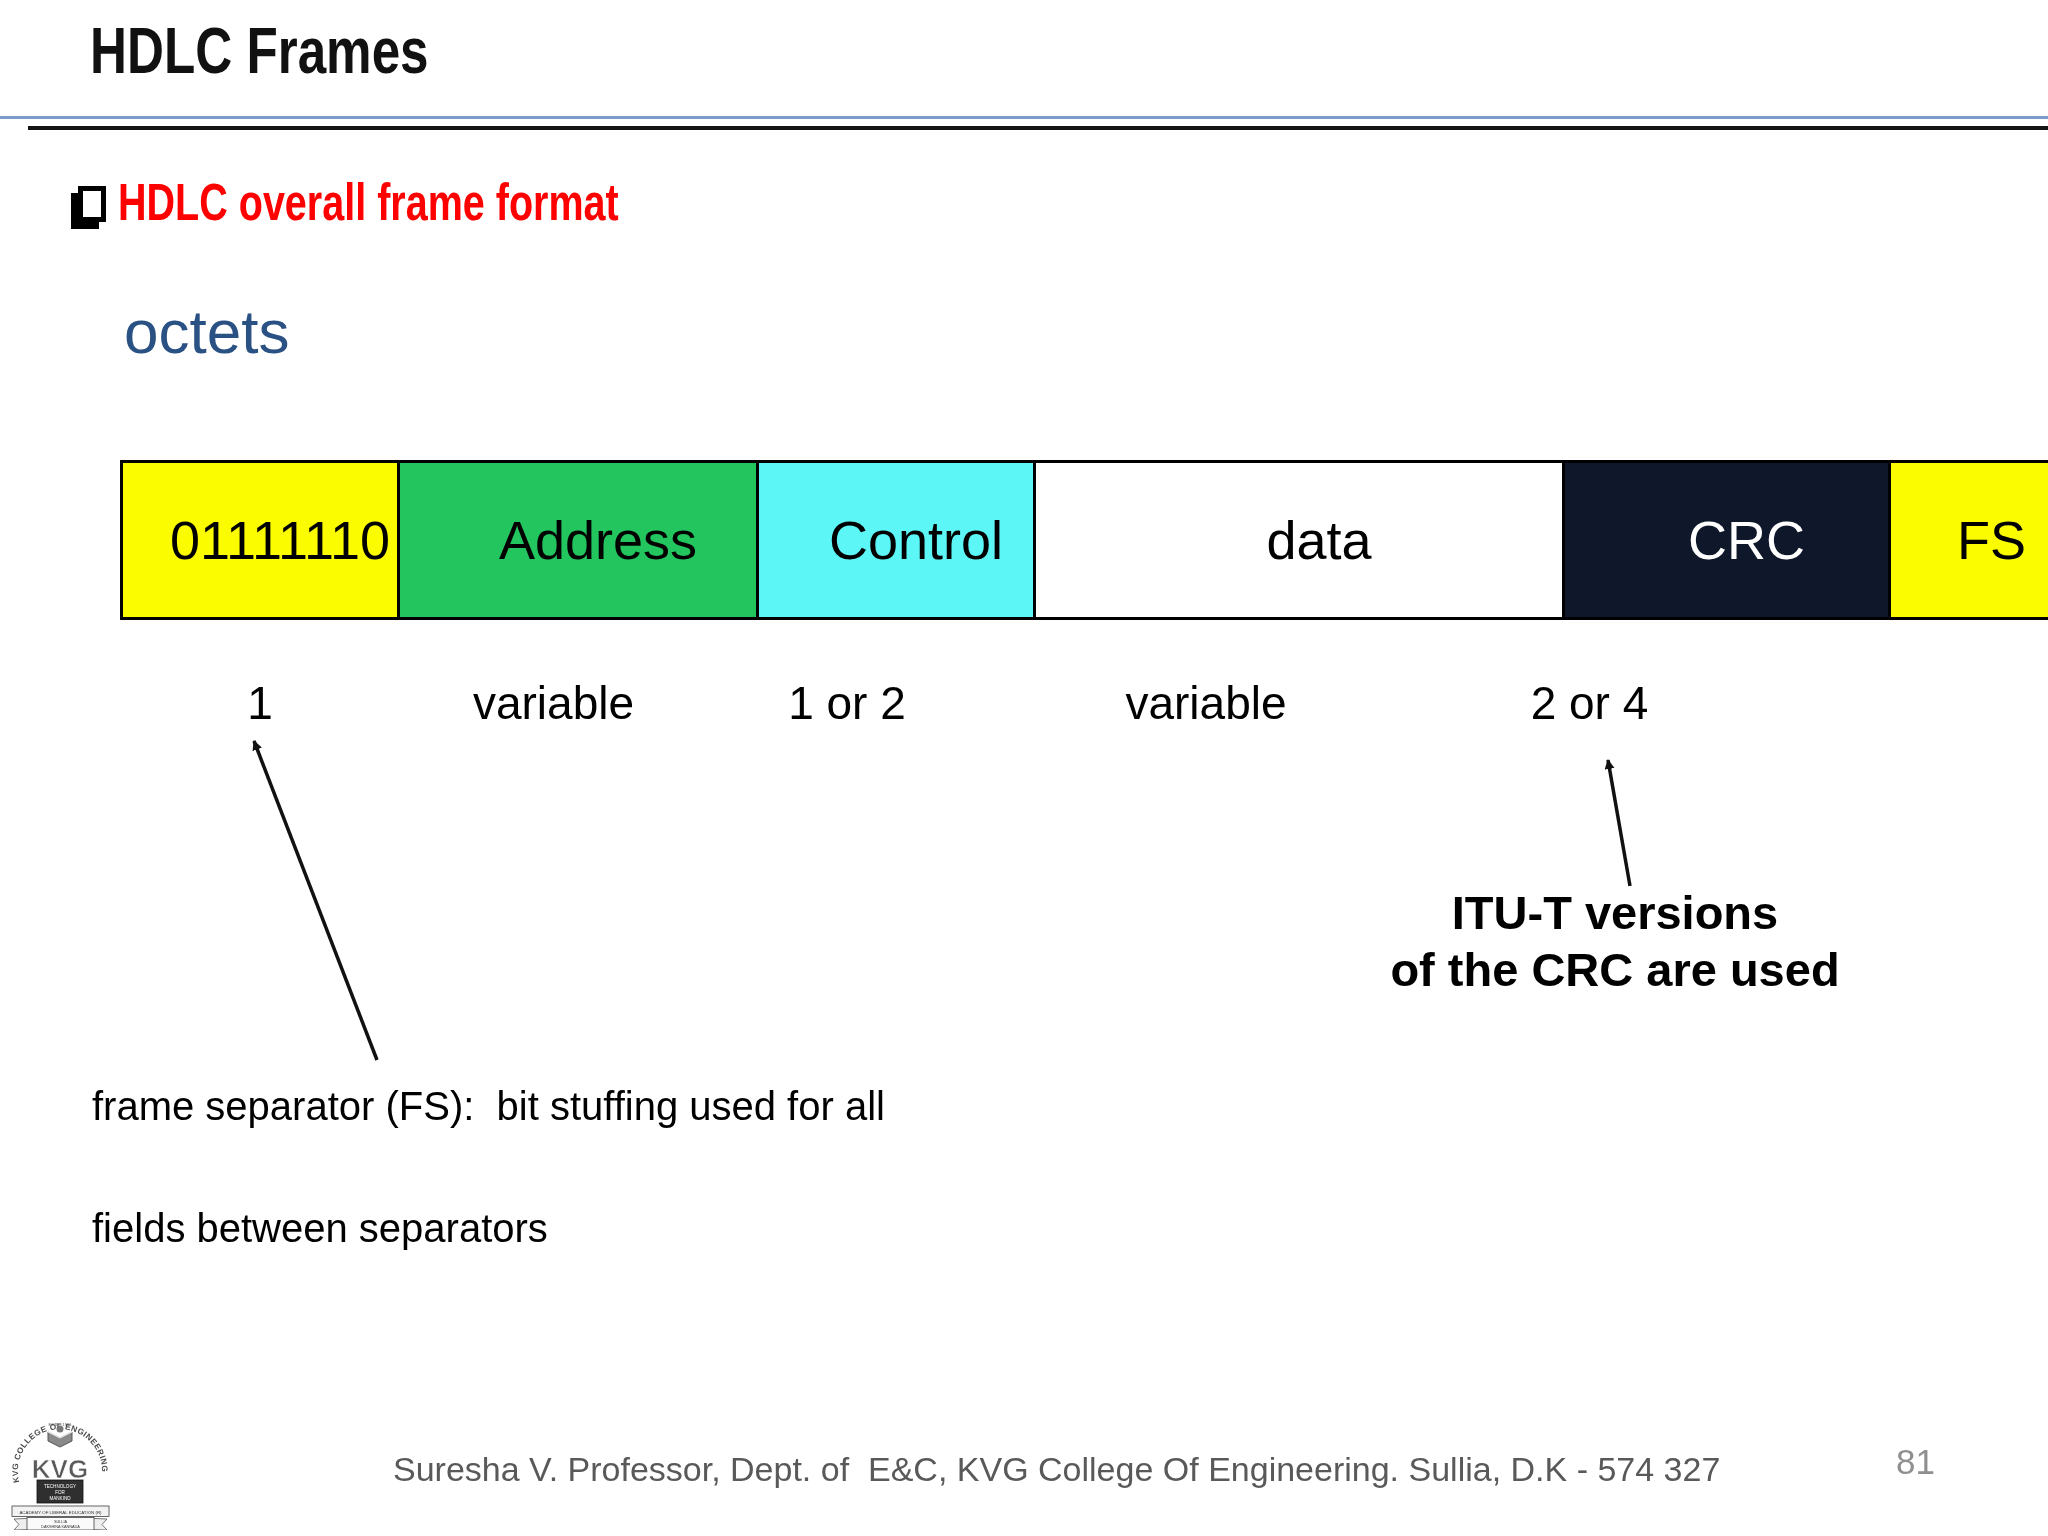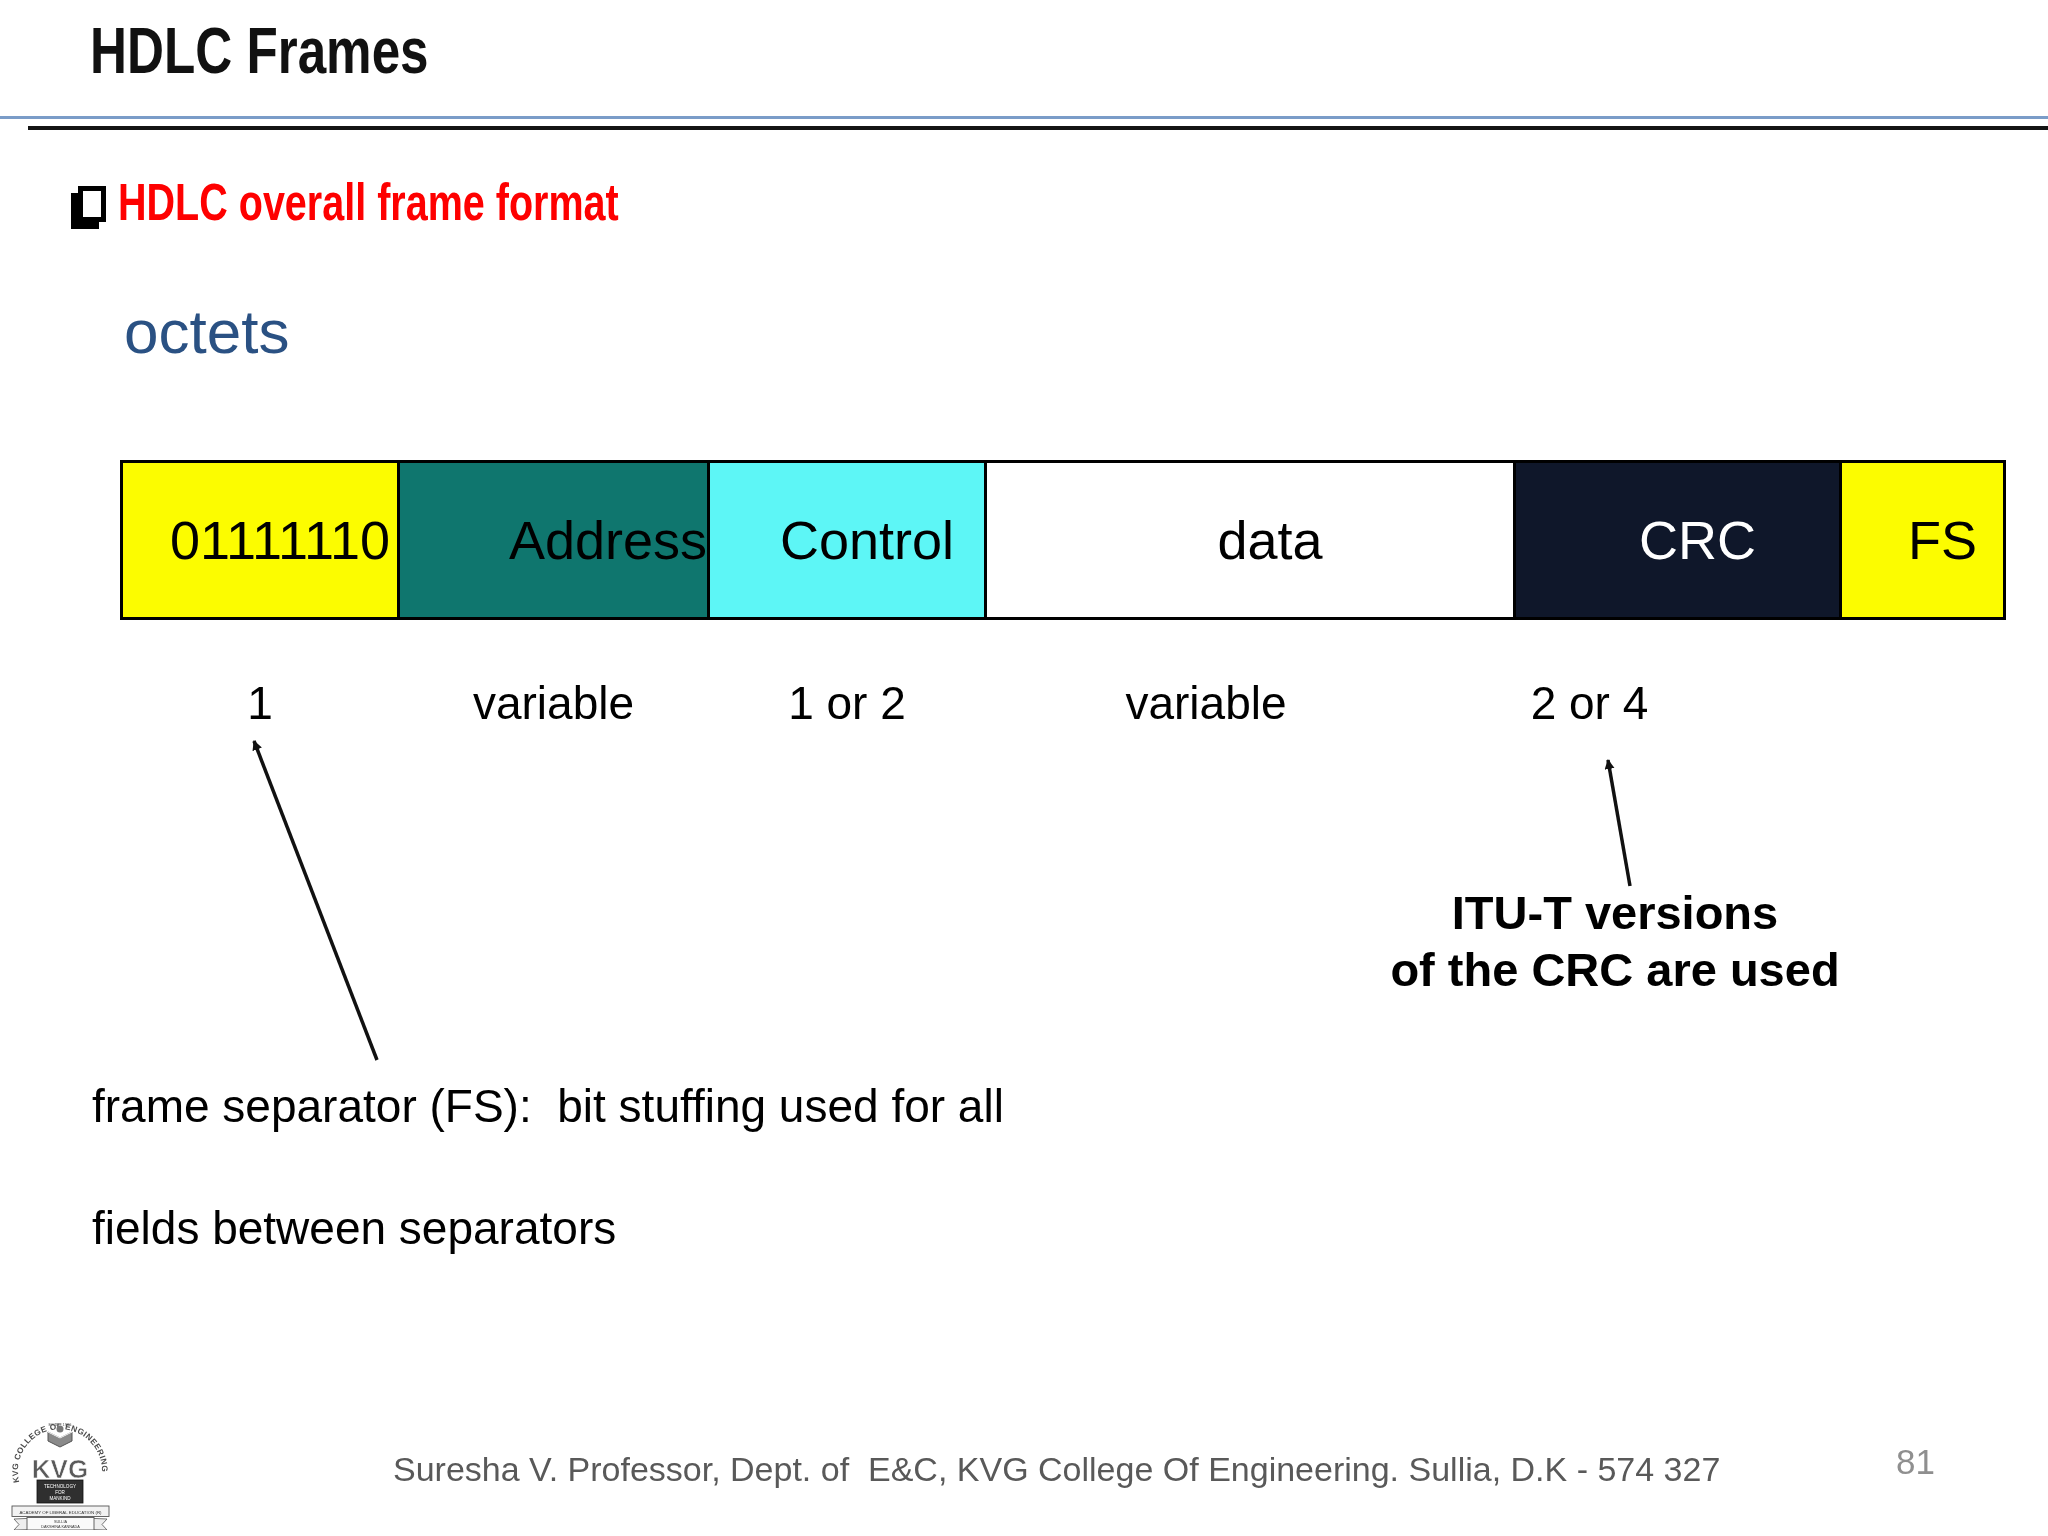--- a/index.html
+++ b/index.html
@@ -60,21 +60,21 @@
   .size-row .size-label:not(:first-child){margin-left:-3px;}
 
   
   .itu-note{
     left:1380px;top:884px;width:470px;
     text-align:center;font-size:47px;font-weight:bold;line-height:57px;
     white-space:pre-line;
   }
   .fs-note{
     left:92px;top:1076px;width:1120px;
-    font-size:46px;line-height:61px;color:#000;
+    font-size:40px;line-height:61px;color:#000;
     white-space:pre-wrap;
   }
 
   
   .footer-text{
     left:393px;top:1450px;font-size:34px;color:#595959;white-space:pre;
   }
   .page-number{
     left:1896px;top:1442px;font-size:35px;color:#8f8f8f;
   }
@@ -91,21 +91,21 @@
 
 <div class="abs bullet-box"></div>
 <div class="abs bullet-heading">HDLC overall frame format</div>
 
 <div class="abs octets-label">octets</div>
 
 <div class="abs frame-row">
     <div class="cell" style="width: 280px; background: rgb(252, 252, 0); color: rgb(0, 0, 0);">
       <span>01111110</span>
     </div>
-    <div class="cell" style="width: 313px; background: #0f766e; color: rgb(0, 0, 0); justify-content: flex-end;">
+    <div class="cell" style="width: 362px; background: #22c55e; color: rgb(0, 0, 0);">
       <span>Address</span>
     </div>
     <div class="cell" style="width: 280px; background: rgb(93, 246, 246); color: rgb(0, 0, 0);">
       <span>Control</span>
     </div>
     <div class="cell" style="width: 532px; background: rgb(255, 255, 255); color: rgb(0, 0, 0);">
       <span>data</span>
     </div>
     <div class="cell" style="width: 329px; background: #0f172a; color: rgb(255, 255, 255);">
       <span>CRC</span>

